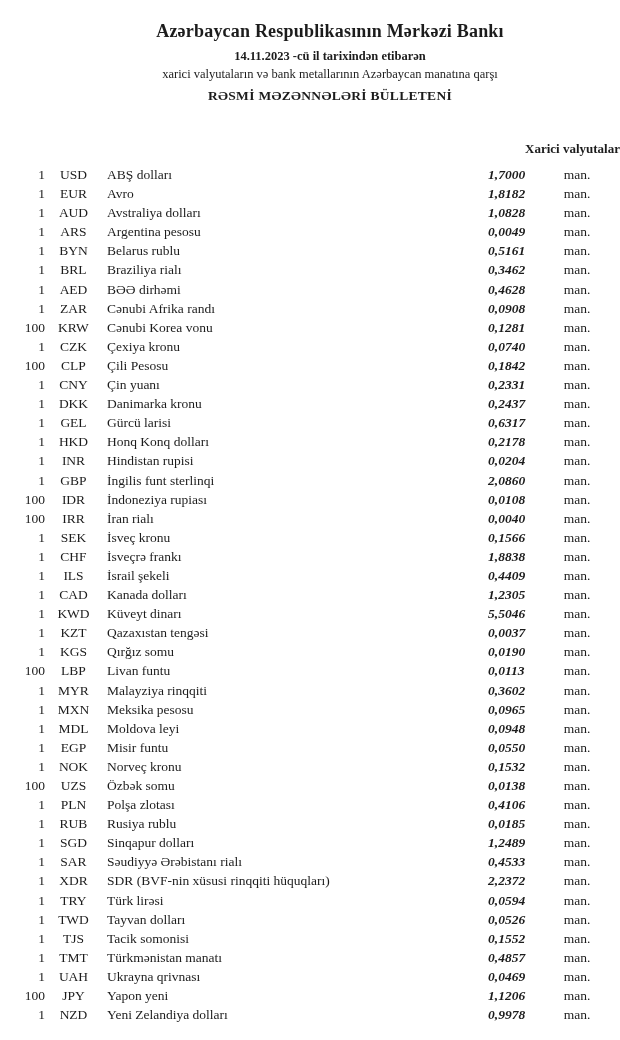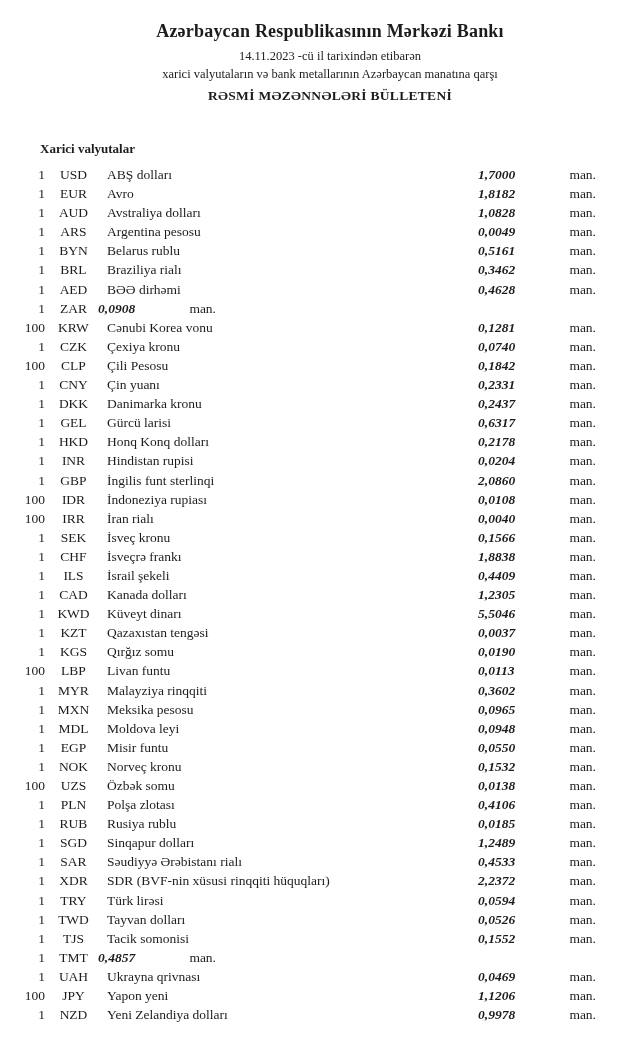--- a/index.html
+++ b/index.html
@@ -22,41 +22,41 @@
   .bank-name {
     font-size: 18px;
     font-weight: bold;
     line-height: 23px;
     letter-spacing: 0.2px;
     margin: 0;
   }
   .date-line {
     margin-top: 6px;
     font-size: 12.5px;
-    font-weight: normal;
+    font-weight: bold;
     line-height: 15px;
     text-align: center;
   }
   .subtitle-line {
     margin-top: 3px;
     font-size: 12.5px;
     font-weight: normal;
     line-height: 15px;
   }
   .bulletin-title {
     margin-top: 5px;
     font-size: 13.5px;
     font-weight: bold;
     line-height: 17px;
     letter-spacing: 0.3px;
   }
   .section-title {
     margin-top: 37px;
     padding-left: 40px;
-    text-align: left;
+    text-align: right;
     font-size: 13px;
     font-weight: bold;
     line-height: 15px;
   }
 
   
   .rates-table {
     margin-top: 9px;
     padding-right: 24px;
   }
@@ -64,21 +64,21 @@
     display: flex;
     align-items: baseline;
     height: 19.1px;
     font-size: 13.5px;
     line-height: 19.1px;
   }
   .qty   { width: 45px;  text-align: right; flex: none; }
   .code  { width: 49px;  text-align: center; margin-left: 4px; flex: none; }
   .name  { flex: 1 1 auto; margin-left: 9px; white-space: nowrap; overflow: hidden; }
   .rate  { width: 70px; text-align: left; font-weight: bold; font-style: italic; flex: none; }
-  .unit  { width: 38px; margin-left: 10px; text-align: right; flex: none; }
+  .unit  { width: 38px; margin-left: 0; text-align: center; flex: none; }
 </style>
 </head>
 <body>
 
 <div class="page">
 
   <div class="header">
     <div class="bank-name">Azərbaycan Respublikasının Mərkəzi Bankı</div>
     <div class="date-line">14.11.2023  -cü il tarixindən etibarən</div>
     <div class="subtitle-line">xarici valyutaların və bank metallarının Azərbaycan manatına qarşı</div>
@@ -133,20 +133,21 @@
       <div class="row">
         <span class="qty">1</span>
         <span class="code">AED</span>
         <span class="name">BƏƏ dirhəmi</span>
         <span class="rate">0,4628</span>
         <span class="unit">man.</span>
       </div>
       <div class="row">
         <span class="qty">1</span>
         <span class="code">ZAR</span>
+        <span class="name">Cənubi Afrika randı</span>
         <span class="rate">0,0908</span>
         <span class="unit">man.</span>
       </div>
       <div class="row">
         <span class="qty">100</span>
         <span class="code">KRW</span>
         <span class="name">Cənubi Korea vonu</span>
         <span class="rate">0,1281</span>
         <span class="unit">man.</span>
       </div>
@@ -370,20 +371,21 @@
       <div class="row">
         <span class="qty">1</span>
         <span class="code">TJS</span>
         <span class="name">Tacik somonisi</span>
         <span class="rate">0,1552</span>
         <span class="unit">man.</span>
       </div>
       <div class="row">
         <span class="qty">1</span>
         <span class="code">TMT</span>
+        <span class="name">Türkmənistan manatı</span>
         <span class="rate">0,4857</span>
         <span class="unit">man.</span>
       </div>
       <div class="row">
         <span class="qty">1</span>
         <span class="code">UAH</span>
         <span class="name">Ukrayna qrivnası</span>
         <span class="rate">0,0469</span>
         <span class="unit">man.</span>
       </div>

